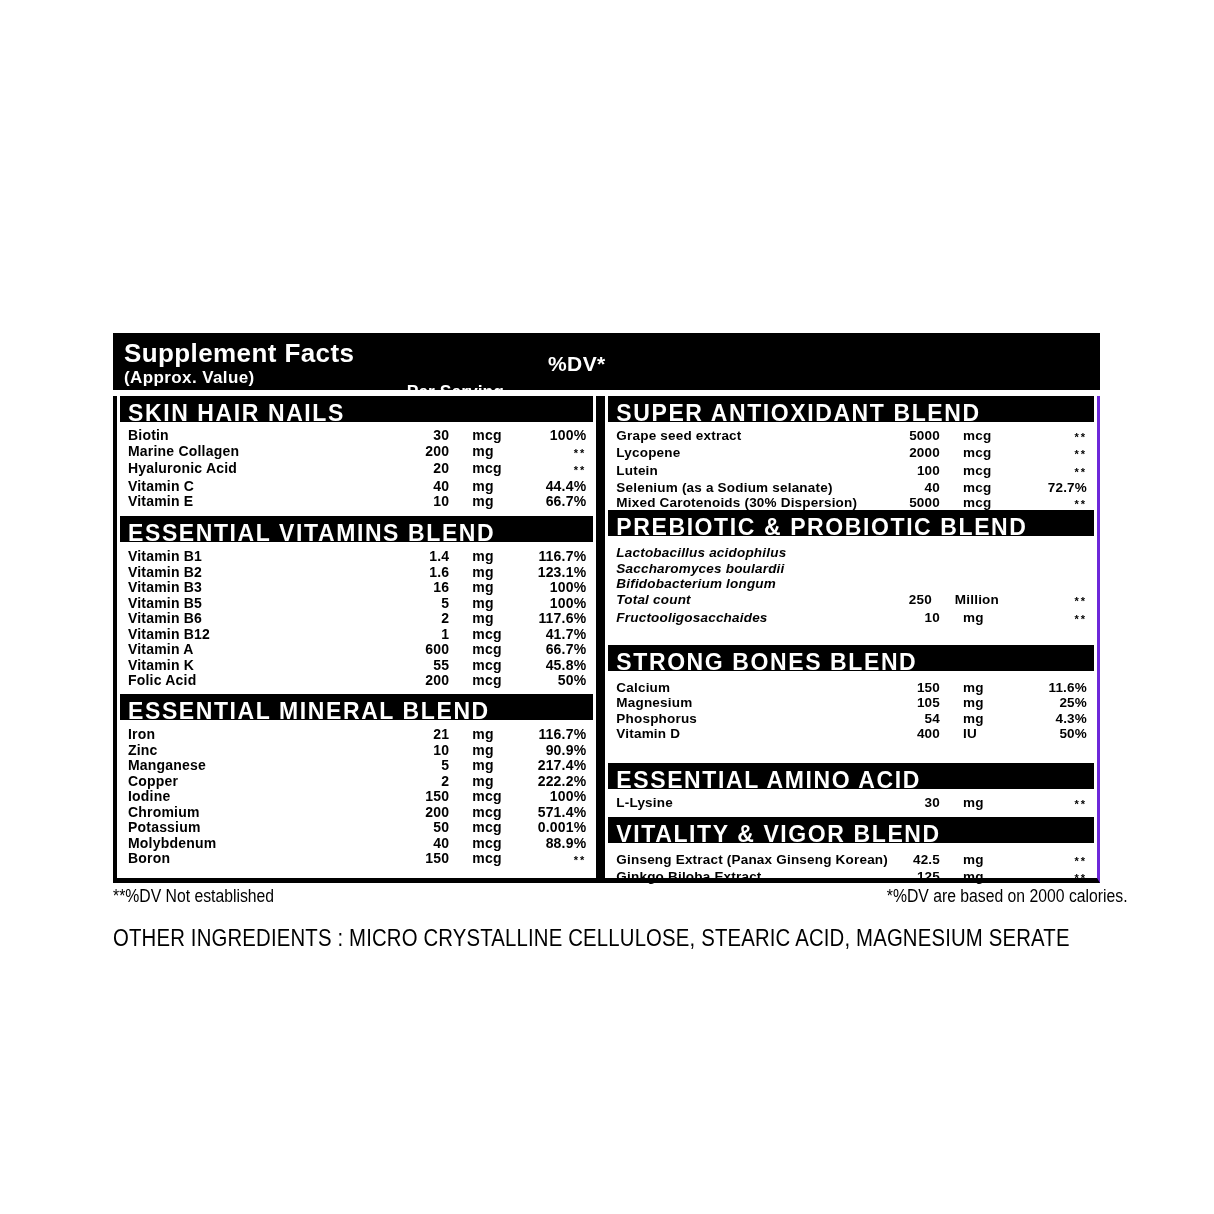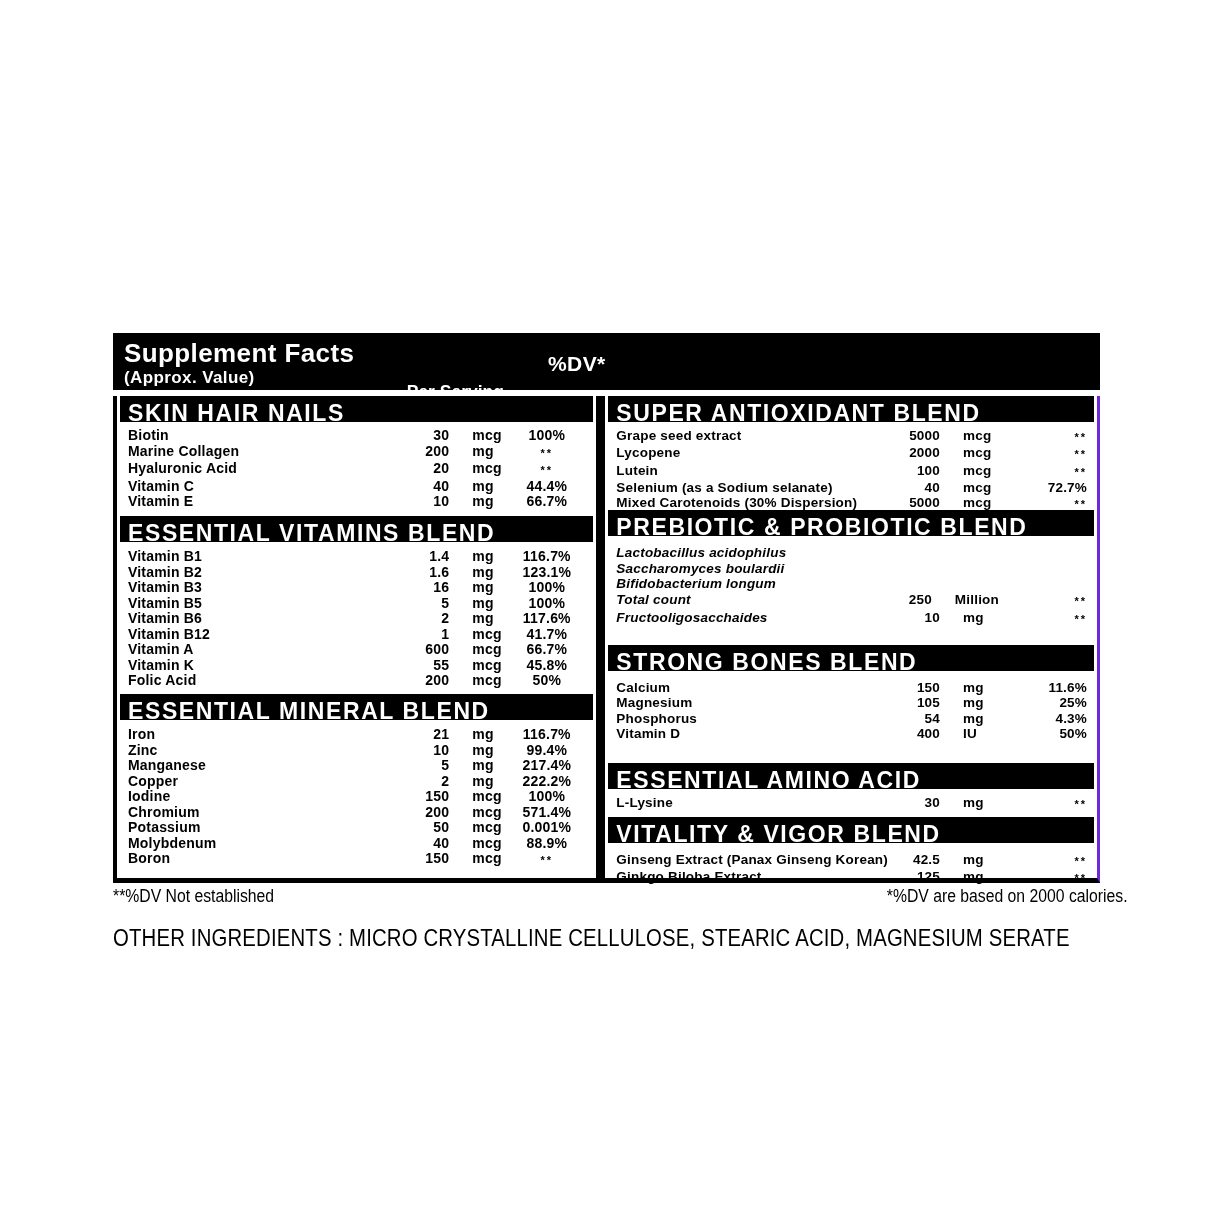--- a/index.html
+++ b/index.html
@@ -35,21 +35,21 @@
   .row { display:flex; font-weight:bold; letter-spacing:0.2px; }
   .column-left  .row { font-size:14px;   line-height:15.5px; }
   .column-right .row { font-size:13.5px; line-height:15.3px; }
   .row .name { flex:1 1 auto; min-width:0; white-space:nowrap; }
   .row.italic .name { font-style:italic; }
   .row .amt { display:flex; white-space:nowrap; }
   .row .num { display:inline-block; text-align:right; }
   .row .unit { display:inline-block; text-align:left; padding-left:7px;margin-left:16px; }
   .column-left  .num { width:48px; }
   .column-left  .unit { min-width:35px; }
-  .column-left  .dv { width:79px; text-align:center; white-space:nowrap; }
+  .column-left  .dv { width:79px; text-align:right; white-space:nowrap; }
   .column-right .num { width:52px; }
   .column-right .unit { min-width:36px; }
   .column-right .dv { width:88px; text-align:right; white-space:nowrap; }
   .dv.star { font-size:11px; letter-spacing:2px; padding-top:2px; }
 
   
   .column-left  .section:nth-child(1) .rows { height:94px; }
   .column-left  .section:nth-child(2) .rows { height:152px; padding-top:7px; }
   .column-left  .section:nth-child(3) .rows { padding-top:7px; }
   .column-right .section:nth-child(1) .rows { height:88px;  padding-top:6px; }
@@ -219,21 +219,21 @@
                   <span class="unit">mg</span>
                 </span>
                 <span class="dv">116.7%</span>
               </div>
               <div class="row">
                 <span class="name">Zinc</span>
                 <span class="amt">
                   <span class="num">10</span>
                   <span class="unit">mg</span>
                 </span>
-                <span class="dv">99.4%</span>
+                <span class="dv">90.9%</span>
               </div>
               <div class="row">
                 <span class="name">Manganese</span>
                 <span class="amt">
                   <span class="num">5</span>
                   <span class="unit">mg</span>
                 </span>
                 <span class="dv">217.4%</span>
               </div>
               <div class="row">

